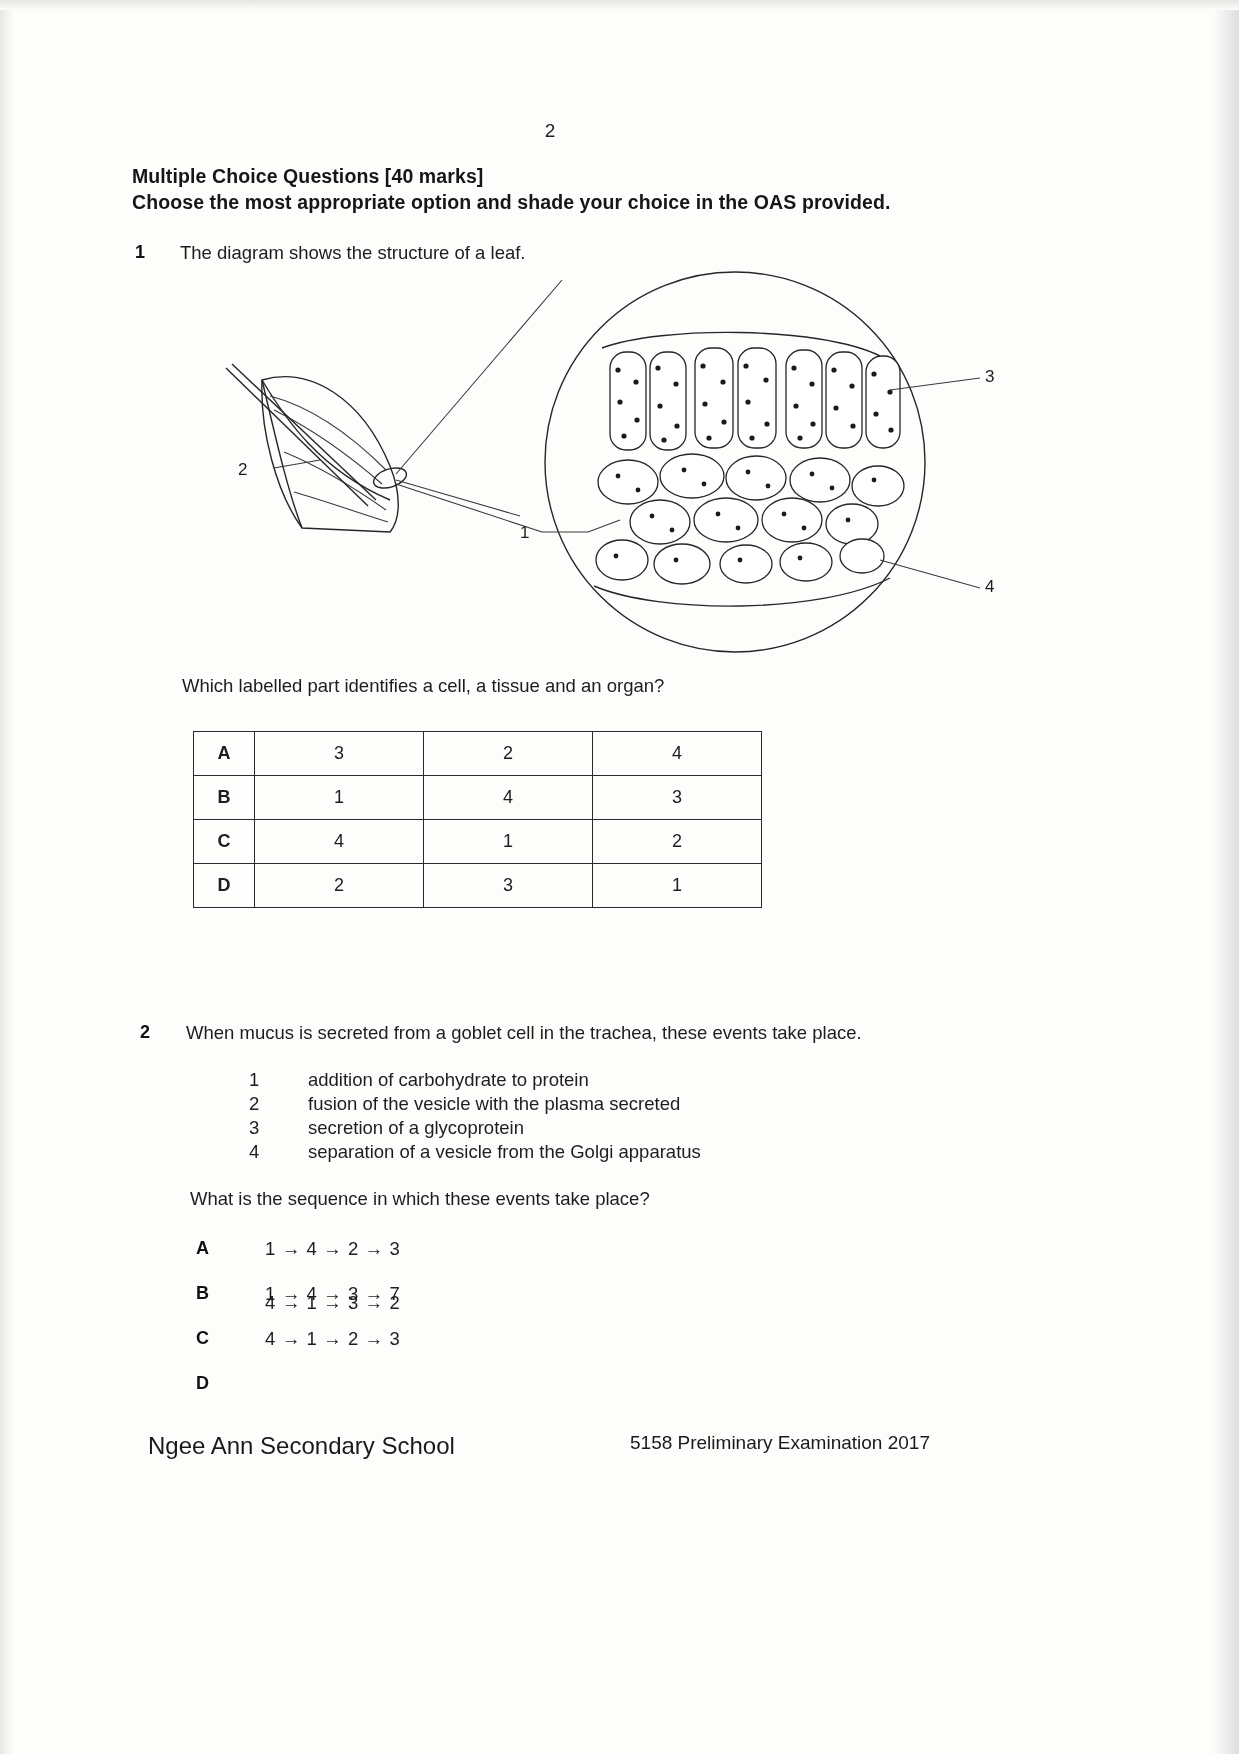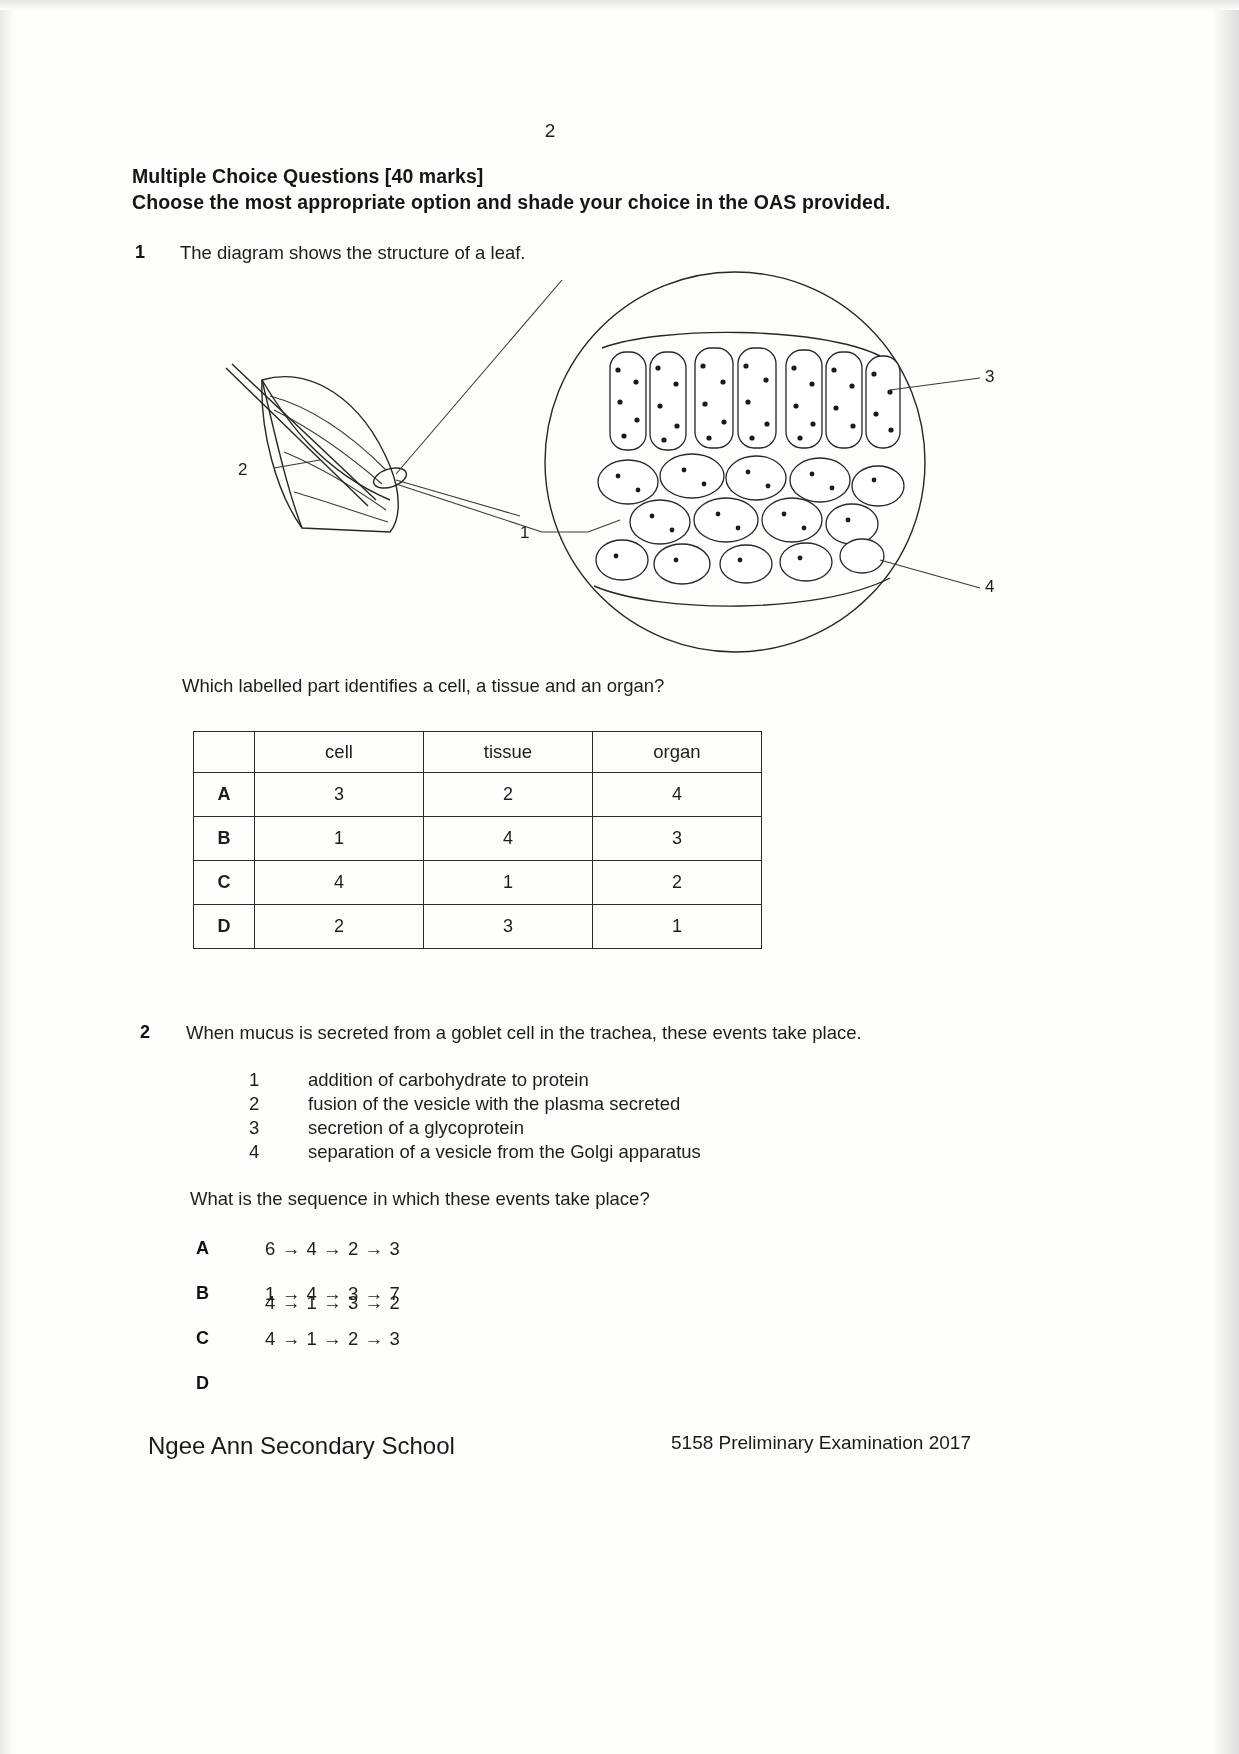--- a/index.html
+++ b/index.html
@@ -156,21 +156,21 @@
   
   .footer-left {
     position: absolute;
     left: 148px;
     top: 1432px;
     font-size: 24px;
     color: #1a1a1a;
   }
   .footer-right {
     position: absolute;
-    left: 671px;
+    left: 630px;
     top: 1432px;
     font-size: 19px;
     color: #1a1a1a;
   }
 
   svg { display: block; overflow: visible; }
   .ln { fill: none; stroke: #262626; stroke-width: 1.4; }
   .ln-thin { fill: none; stroke: #3a3a3a; stroke-width: 1.1; }
   .lbl { font-family: "Liberation Sans", sans-serif; font-size: 17px; fill: #1d1d1d; }
   .cellfill { fill: #ffffff; stroke: #262626; stroke-width: 1.3; }
@@ -322,26 +322,20 @@
       <text class="lbl" x="795" y="322">4</text>
       <text class="lbl" x="330" y="268">1</text>
       <text class="lbl" x="48" y="205">2</text>
     </svg>
   </div>
 
   <div class="q-text" id="q1-which">Which labelled part identifies a cell, a tissue and an organ?</div>
 
   <table class="ans-table">
     <tbody>
-        <tr>
-      <th class="corner"></th>
-      <th class="col-head">cell</th>
-      <th class="col-head">tissue</th>
-      <th class="col-head">organ</th>
-    </tr>
     <tr>
       <td class="row-letter">A</td>
       <td class="cell-val">3</td>
       <td class="cell-val">2</td>
       <td class="cell-val">4</td>
     </tr>
     <tr>
       <td class="row-letter">B</td>
       <td class="cell-val">1</td>
       <td class="cell-val">4</td>
@@ -373,21 +367,21 @@
 
   <div class="evt evt-n" style="top:1117px">3</div>
   <div class="evt evt-t" style="top:1117px">secretion of a glycoprotein</div>
 
   <div class="evt evt-n" style="top:1141px">4</div>
   <div class="evt evt-t" style="top:1141px">separation of a vesicle from the Golgi apparatus</div>
 
   <div class="q-text" id="q2-question">What is the sequence in which these events take place?</div>
 
   <div class="opt-letter" style="top:1238px">A</div>
-  <div class="opt-seq" style="top:1238px">6 → 4 → 2 → 3</div>
+  <div class="opt-seq" style="top:1238px">1 → 4 → 2 → 3</div>
 
   <div class="opt-letter" style="top:1283px">B</div>
   <div class="opt-seq" style="top:1283px">1 → 4 → 3 → 7</div>
 
   <div class="opt-letter" style="top:1328px">C</div>
   <div class="opt-seq" style="top:1328px">4 → 1 → 2 → 3</div>
 
   <div class="opt-letter" style="top:1373px">D</div>
   <div class="opt-seq" style="top:1292px">4 → 1 → 3 → 2</div>
 

